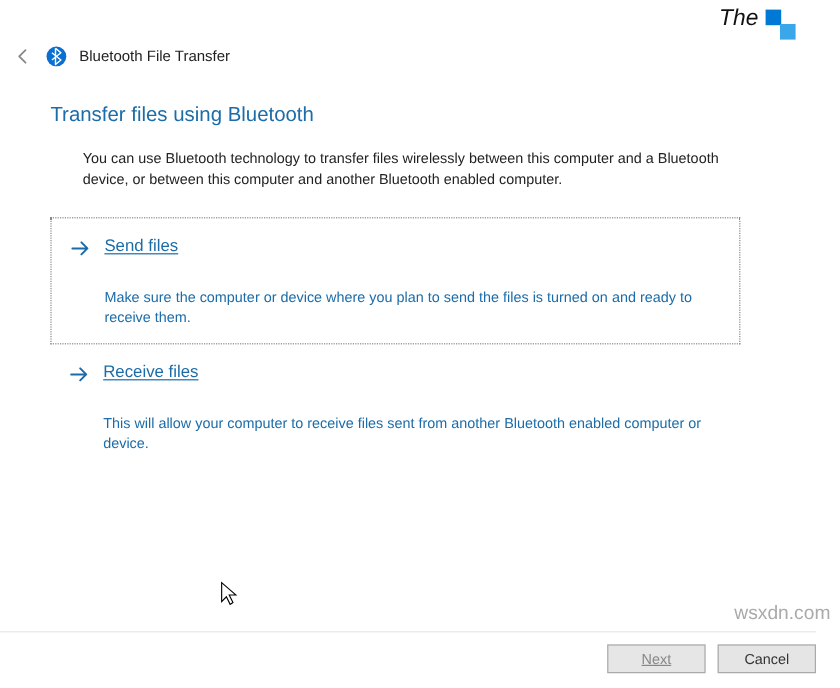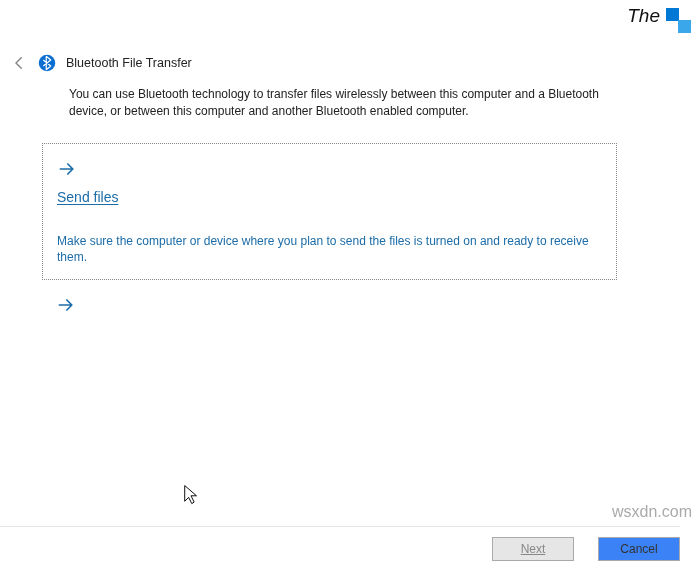--- a/index.html
+++ b/index.html
@@ -7,35 +7,34 @@
       width: 700px;
       height: 573px;
       font-family: "Segoe UI", Tahoma, sans-serif;
       font-size: 12px;
       background: #ffffff;
       position: relative;
       overflow: hidden;
       color: #000;
     }
     
-    .logo-wrap { position: absolute; top: 6px; right: 8px; display: flex; align-items: flex-start; gap: 6px; }
+    .logo-wrap { position: absolute; top: 6px; right: 36px; display: flex; align-items: flex-start; gap: 6px; }
     .sq-container { position: relative; width: 26px; height: 26px; margin-top: 2px; }
     .sq-container .s1 { position: absolute; width: 13px; height: 13px; background: #0079d6; left: 0; top: 0; }
     .sq-container .s2 { position: absolute; width: 13px; height: 13px; background: #3aa7ea; left: 12px; top: 12px; }
     .logo-text { text-align: left; }
     .logo-text div { font-size: 19px; font-style: italic; color: #111; line-height: 1.0; }
 
     .titlebar {
       position: absolute;
       top: 38px;
       left: 10px;
       display: flex;
       align-items: center;
       gap: 10px;
-      margin-top: 16px;
     }
     .back-arrow { width: 18px; height: 18px; color: #555; cursor: pointer; }
     .bt-icon { width: 18px; height: 18px; }
     .title-text { font-size: 12.5px; color: #222; }
 
     .content {
       position: absolute;
       top: 86px;
       left: 42px;
       right: 60px;
@@ -59,21 +58,20 @@
       width: 575px;
     }
     .option {
       display: flex;
       gap: 10px;
       padding: 14px 14px;
       align-items: flex-start;
     }
     .option.selected {
       border: 1px dotted #888;
-      flex-direction: column;
     }
     .opt-arrow { flex: 0 0 20px; color: #1b6ca8; margin-top: 1px; }
     .opt-text { flex: 1; }
     .opt-title {
       color: #1b6ca8;
       font-size: 14px;
       text-decoration: underline;
       text-underline-offset: 2px;
       margin-bottom: 4px;
     }
@@ -84,37 +82,37 @@
       margin-top: 28px;
     }
 
     .footer {
       position: absolute;
       bottom: 12px;
       right: 20px;
       left: 0;
       display: flex;
       justify-content: flex-end;
-      gap: 24px;
+      gap: 10px;
       padding-top: 10px;
       border-top: 1px solid #e6e6e6;
     }
     .footer::before{
       content:"";
       position:absolute;
       top:0; left:0; right:0;
       height:1px;
     }
     .btn {
       width: 82px;
       height: 24px;
       font-size: 12px;
       font-family: inherit;
       border: 1px solid #aaa;
-      background: #3b82f6;
+      background: #e5e5e5;
       color: #333;
       cursor: pointer;
     }
     .btn.disabled {
       color: #888;
       background: #e6e6e6;
     }
     .btn.disabled .ul { text-decoration: underline; }
     .cursor {
       position: absolute;
@@ -149,37 +147,42 @@
     <path d="M15 5 L8 12 L15 19" stroke-linecap="round" stroke-linejoin="round"></path>
   </svg>
   <svg class="bt-icon" viewBox="0 0 24 24">
     <circle cx="12" cy="12" r="11" fill="#0a6fd1"></circle>
     <path d="M11 3 L11 21 L17 16 L7 8 M11 3 L17 8 L7 16" stroke="#fff" stroke-width="1.6" fill="none" stroke-linejoin="round"></path>
   </svg>
   <span class="title-text">Bluetooth File Transfer</span>
 </div>
 
 <div class="content">
+  <div class="heading">Transfer files using Bluetooth</div>
   <div class="para">You can use Bluetooth technology to transfer files wirelessly between this computer and a Bluetooth device, or between this computer and another Bluetooth enabled computer.</div>
 
   <div class="options">
     <div class="option selected">
       <svg class="opt-arrow" viewBox="0 0 24 24" width="20" height="20" fill="none" stroke="#1b6ca8" stroke-width="2">
         <path d="M4 12 H18 M13 6 L19 12 L13 18" stroke-linecap="round" stroke-linejoin="round"></path>
       </svg>
       <div class="opt-text">
         <div class="opt-title">Send files</div>
         <div class="opt-desc">Make sure the computer or device where you plan to send the files is turned on and ready to receive them.</div>
       </div>
     </div>
 
     <div class="option">
       <svg class="opt-arrow" viewBox="0 0 24 24" width="20" height="20" fill="none" stroke="#1b6ca8" stroke-width="2">
         <path d="M4 12 H18 M13 6 L19 12 L13 18" stroke-linecap="round" stroke-linejoin="round"></path>
       </svg>
+      <div class="opt-text">
+        <div class="opt-title">Receive files</div>
+        <div class="opt-desc">This will allow your computer to receive files sent from another Bluetooth enabled computer or device.</div>
+      </div>
     </div>
   </div>
 </div>
 
 <svg class="cursor" viewBox="0 0 20 28">
   <path d="M2 2 L2 22 L7 17 L11 25 L14 23 L10 15 L17 15 Z" fill="#fff" stroke="#000" stroke-width="1.2"></path>
 </svg>
 
 <div class="attribution">wsxdn.com</div>
 

